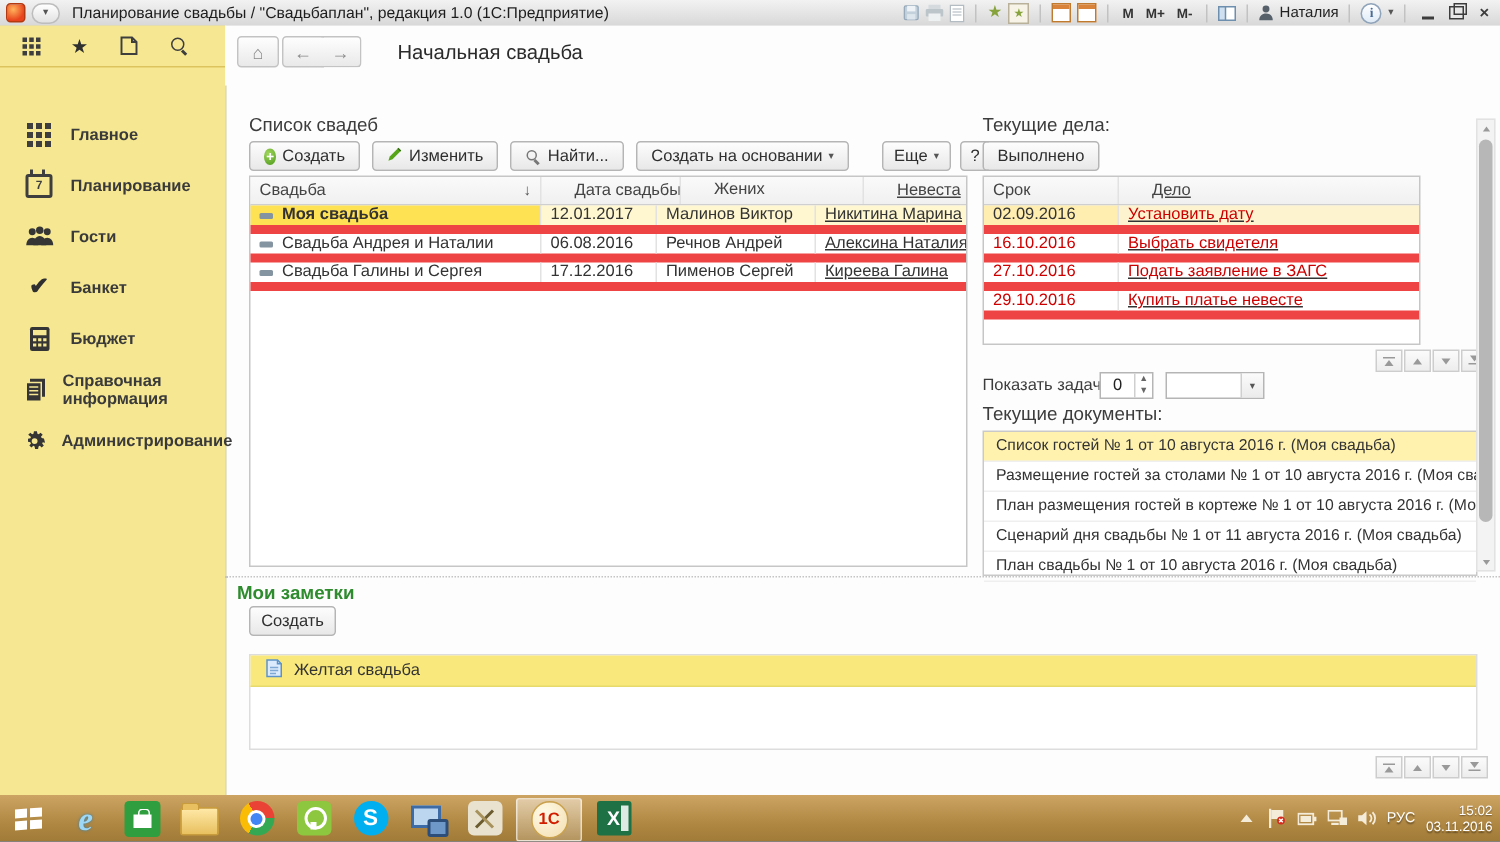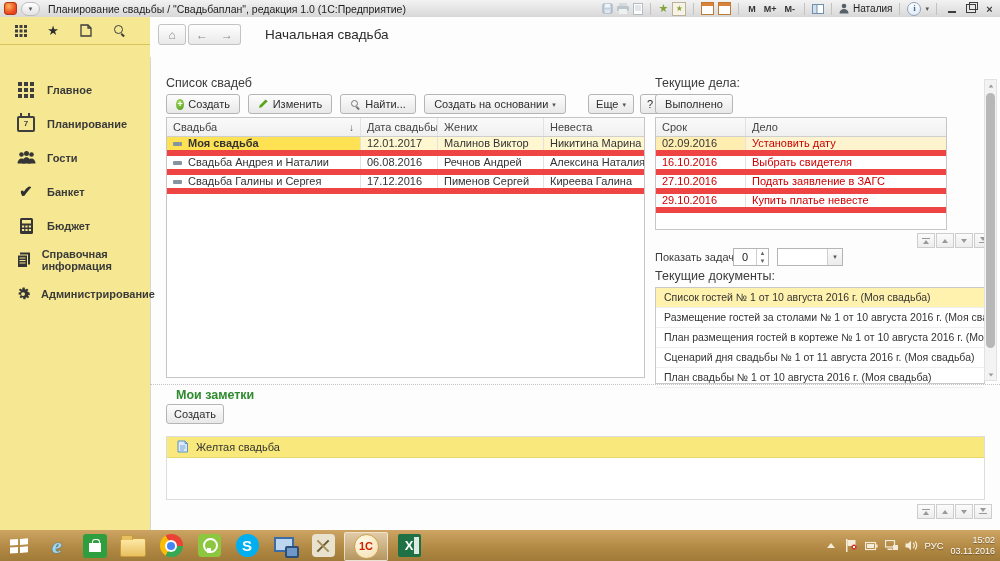--- a/index.html
+++ b/index.html
@@ -68,23 +68,23 @@
   .sec-title{position:absolute;font-size:12.5px;color:#3c3c3c;}
   .plus-ic{width:11px;height:11px;border-radius:50%;background:radial-gradient(circle at 35% 30%,#9fd65b,#4f9a1c);
     color:#fff;font-size:9px;line-height:11px;text-align:center;font-weight:bold;}
   .ic-search-sm{position:relative;width:11px;height:11px;}
   .ic-search-sm::before{content:"";position:absolute;left:1px;top:1px;width:5px;height:5px;border:1.4px solid #777;border-radius:50%;}
   .ic-search-sm::after{content:"";position:absolute;left:7px;top:7px;width:3.5px;height:1.6px;background:#777;transform:rotate(45deg);transform-origin:0 0;}
 
   
   .grid-table{position:absolute;border:1px solid #c6c6c6;background:#fff;box-sizing:border-box;}
   .g-row{display:flex;height:19px;line-height:19px;box-sizing:border-box;}
-  .g-head{background:linear-gradient(#fafafa,#f0f0f0);border-bottom:1px solid #cfcfcf;color:#444;}
+  .g-head{background:linear-gradient(#fafafa,#f0f0f0);border-bottom:1px solid #cfcfcf;color:#444;gap:16px;}
   .g-cell{box-sizing:border-box;padding:0 6px;border-right:1px solid #e2e2e2;overflow:hidden;white-space:nowrap;display:flex;align-items:center;gap:6px;}
-  .g-cell:last-child{border-right:none;}
+  .g-cell:last-child{border-right:none;text-decoration:underline;}
   .g-body-row{border-bottom:6px solid #ef4444;cursor:pointer;justify-content:center;}
   .dash-ic{flex:0 0 auto;width:9px;height:4px;background:#8494a0;border-radius:1px;}
   .sort-ic{margin-left:auto;color:#555;font-size:10px;}
   .red{color:#cc0000;}
   .sel-strong{background:#ffe154;}
   .sel-pale{background:#fff7cf;}
   .b{font-weight:bold;}
 
   
   .navbtns{position:absolute;display:flex;gap:1px;}
@@ -369,21 +369,21 @@
 
   <div class="grid-table" style="left:166px;top:117px;width:479px;height:261px;">
     <div class="g-row g-head">
       <div class="g-cell" style="width:194px;">
         <span>Свадьба</span>
         <span class="sort-ic">↓</span>
       </div>
       <div class="g-cell" style="width:77px;">
           <span>Дата свадьбы</span>
         </div>
-      <div class="g-cell" style="width:106px;">
+      <div class="g-cell" style="width:106px;align-items:flex-end;">
           <span>Жених</span>
         </div>
       <div class="g-cell" style="flex:1;">
           <span>Невеста</span>
         </div>
     </div>
     <div class="g-row g-body-row">
       <div class="g-cell sel-strong" style="width:194px;">
         <span class="dash-ic"></span>
         <span class="b">Моя свадьба</span>
@@ -521,21 +521,21 @@
     <div class="vs-btn" style="top:0;">
         <span class="tri-up" style="transform:scale(.8);"></span>
       </div>
     <div class="vs-thumb" style="top:13px;height:255px;"></div>
     <div class="vs-btn" style="bottom:0;">
         <span class="tri-down" style="transform:scale(.8);"></span>
       </div>
   </div>
 
   <div class="sep-dotted"></div>
-  <div class="sec-title notes-title" style="left:176px;top:388px;">Мои заметки</div>
+  <div class="sec-title notes-title" style="left:158px;top:388px;">Мои заметки</div>
   <div class="btn" style="left:166px;top:404px;width:58px;">
     <span>Создать</span>
   </div>
   <div class="notes-box">
     <div class="note-row">
       <span><svg width="11" height="13" viewBox="0 0 11 13">
             <path d="M1 1h7l2.5 2.5V12H1z" fill="#dbeafc" stroke="#5d93c9" stroke-width="1"></path>
             <path d="M8 1v2.5h2.5" fill="none" stroke="#5d93c9" stroke-width="1"></path>
             <g stroke="#7fa9d4" stroke-width="1">
               <line x1="3" y1="6" x2="8.5" y2="6"></line>

